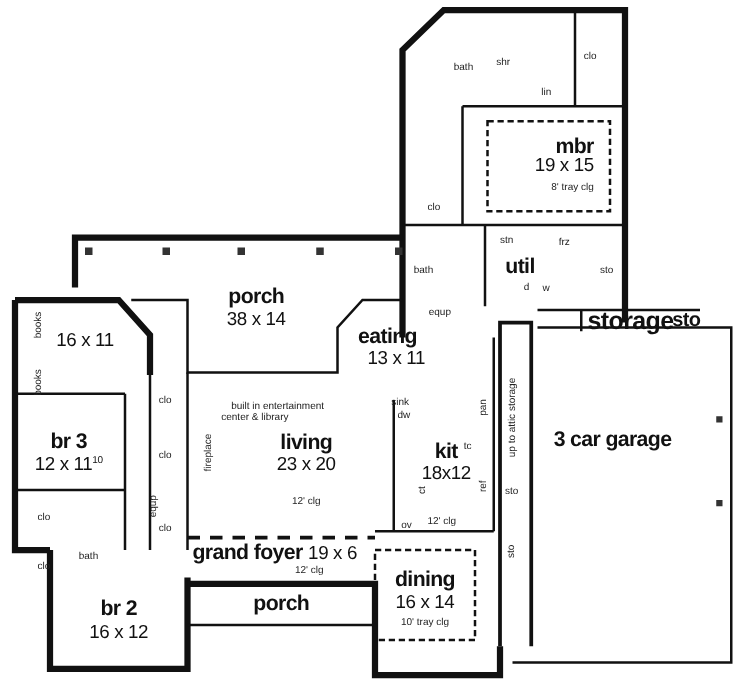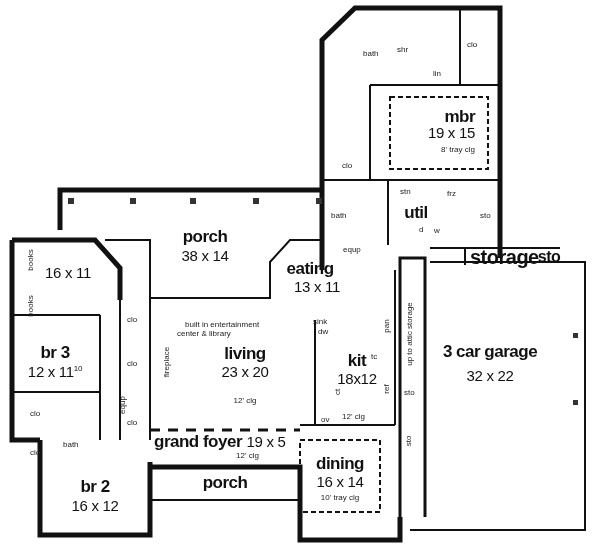--- a/index.html
+++ b/index.html
@@ -120,26 +120,25 @@
 </div>
 
 <div class="lbl big" style="left:332px;top:352px;width:50px;">
   <div class="name">kit</div>
   <div class="dim" style="margin-top:2px;">18x12</div>
 </div>
 <div class="lbl small" style="left:342px;top:413px;">12' clg</div>
 
 <div class="lbl big" style="left:430px;top:343px;width:120px;">
   <div class="name">3 car garage</div>
-  <div class="dim" style="margin-top:8px;">32 x 22</div>
 </div>
 
 <div class="lbl big" style="left:154px;top:433px;width:150px;text-align:left;">
   <span class="name">grand foyer</span>
-  <span class="dim">19 x 5</span>
+  <span class="dim">19 x 6</span>
 </div>
 <div class="lbl small" style="left:236px;top:452px;">12' clg</div>
 
 <div class="lbl big" style="left:60px;top:478px;width:70px;">
   <div class="name">br 2</div>
   <div class="dim" style="margin-top:3px;">16 x 12</div>
 </div>
 
 <div class="lbl big" style="left:195px;top:474px;width:60px;">
   <div class="name">porch</div>

